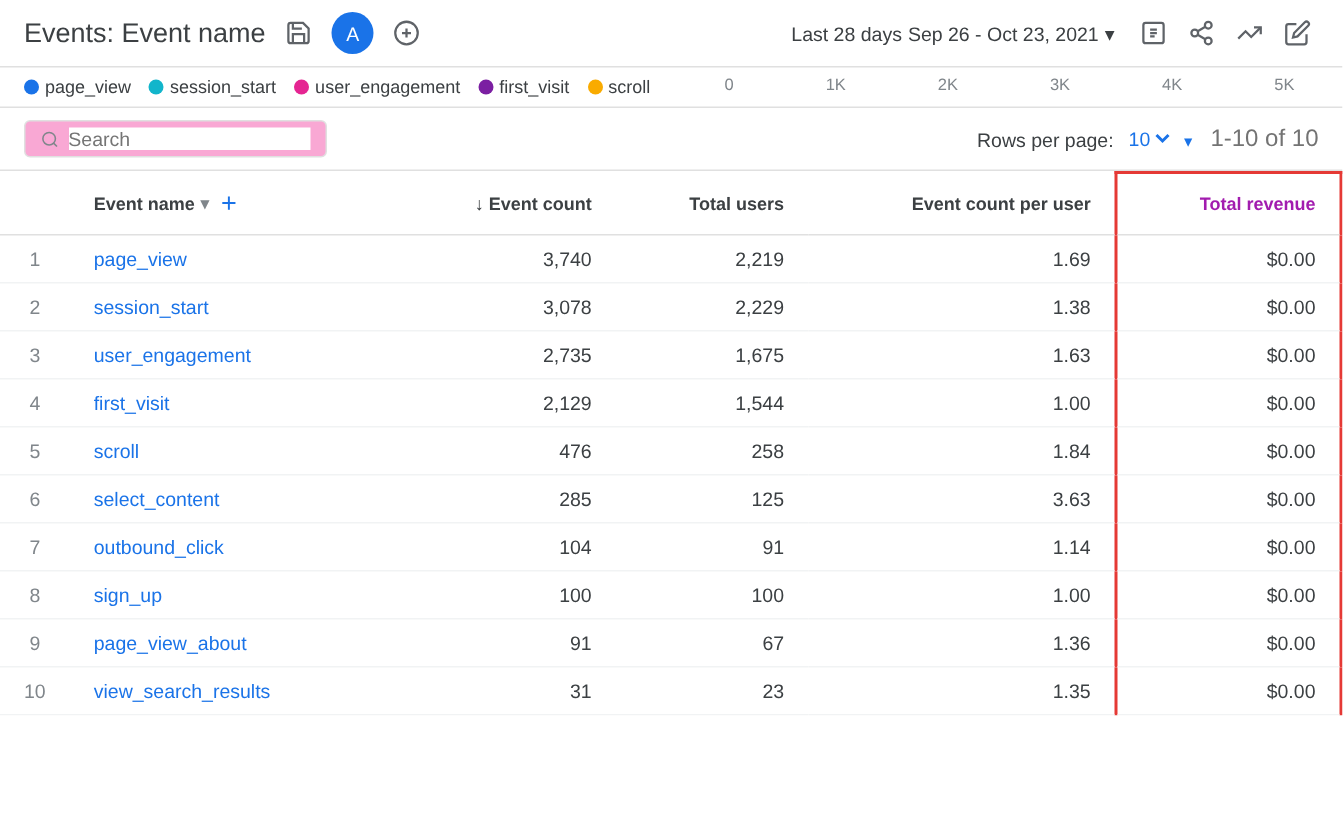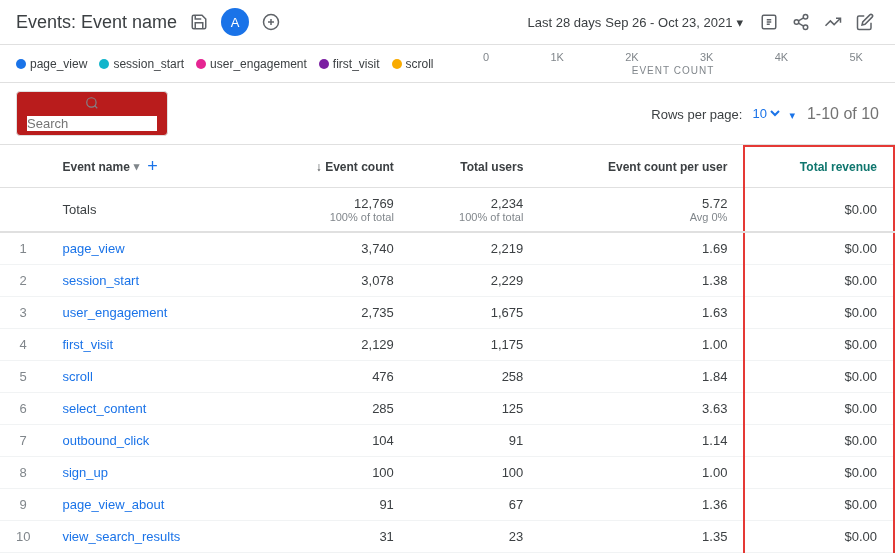--- a/index.html
+++ b/index.html
@@ -92,23 +92,22 @@
       padding: 8px 16px;
       border-bottom: 1px solid #e0e0e0;
     }
     .search-box {
       display: flex;
       align-items: center;
       gap: 6px;
       border: 1px solid #e0e0e0;
       border-radius: 4px;
       padding: 4px 10px;
-      width: 152px;
-      background: #b91c1c;
-      flex-direction: column;
+      width: 202px;
+      background: #f9a8d4;
     }
     .search-box input {
       border: none;
       outline: none;
       font-size: 13px;
       color: #3c4043;
       width: 100%;
     }
     .rows-per-page {
       display: flex;
@@ -291,21 +290,20 @@
   </div>
   <div style="flex:1; display:flex; justify-content:flex-end; align-items:flex-end; flex-direction:column; gap:0; margin-right:16px;">
     <div style="display:flex; justify-content:space-between; width:380px; font-size:11px; color:#80868b; padding-bottom:2px;">
       <span>0</span>
       <span>1K</span>
       <span>2K</span>
       <span>3K</span>
       <span>4K</span>
       <span>5K</span>
     </div>
-    <div style="font-size:10px; color:#80868b; text-align:center; width:380px; letter-spacing:1px;">EVENT COUNT</div>
   </div>
 </div>
 
 <div class="table-controls">
   <div class="search-box">
     <svg width="14" height="14" viewBox="0 0 24 24" fill="none" stroke="#80868b" stroke-width="2">
       <circle cx="11" cy="11" r="8"></circle>
         <line x1="21" y1="21" x2="16.65" y2="16.65"></line>
     </svg>
     <input type="text" placeholder="Search" style="">
@@ -337,44 +335,27 @@
       </th>
       <th>
         <span>↓ Event count</span>
       </th>
       <th>
         <span>Total users</span>
       </th>
       <th>
         <span>Event count per user</span>
       </th>
-      <th class="highlight-col-top" style="color:#0f766e;">
+      <th class="highlight-col-top" style="color:#a21caf;">
         <span>Total revenue</span>
       </th>
     </tr>
   </thead>
   <tbody id="table-body">
 
-    <tr class="totals-row">
-      <td class="index"></td>
-      <td class="left">Totals</td>
-      <td>
-        <span>12,769</span>
-        <span class="sub-text">100% of total</span>
-      </td>
-      <td>
-        <span>2,234</span>
-        <span class="sub-text">100% of total</span>
-      </td>
-      <td>
-        <span>5.72</span>
-        <span class="sub-text">Avg 0%</span>
-      </td>
-      <td class="highlight-col">$0.00</td>
-    </tr>
   <tr>
     <td class="index">1</td>
     <td class="left"><a href="#">page_view</a></td>
     <td>3,740</td>
     <td>2,219</td>
     <td>1.69</td>
     <td class="highlight-col">$0.00</td>
   </tr>
       <tr>
     <td class="index">2</td>
@@ -389,21 +370,21 @@
     <td class="left"><a href="#">user_engagement</a></td>
     <td>2,735</td>
     <td>1,675</td>
     <td>1.63</td>
     <td class="highlight-col">$0.00</td>
   </tr>
       <tr>
     <td class="index">4</td>
     <td class="left"><a href="#">first_visit</a></td>
     <td>2,129</td>
-    <td>1,175</td>
+    <td>1,544</td>
     <td>1.00</td>
     <td class="highlight-col">$0.00</td>
   </tr>
       <tr>
     <td class="index">5</td>
     <td class="left"><a href="#">scroll</a></td>
     <td>476</td>
     <td>258</td>
     <td>1.84</td>
     <td class="highlight-col">$0.00</td>

